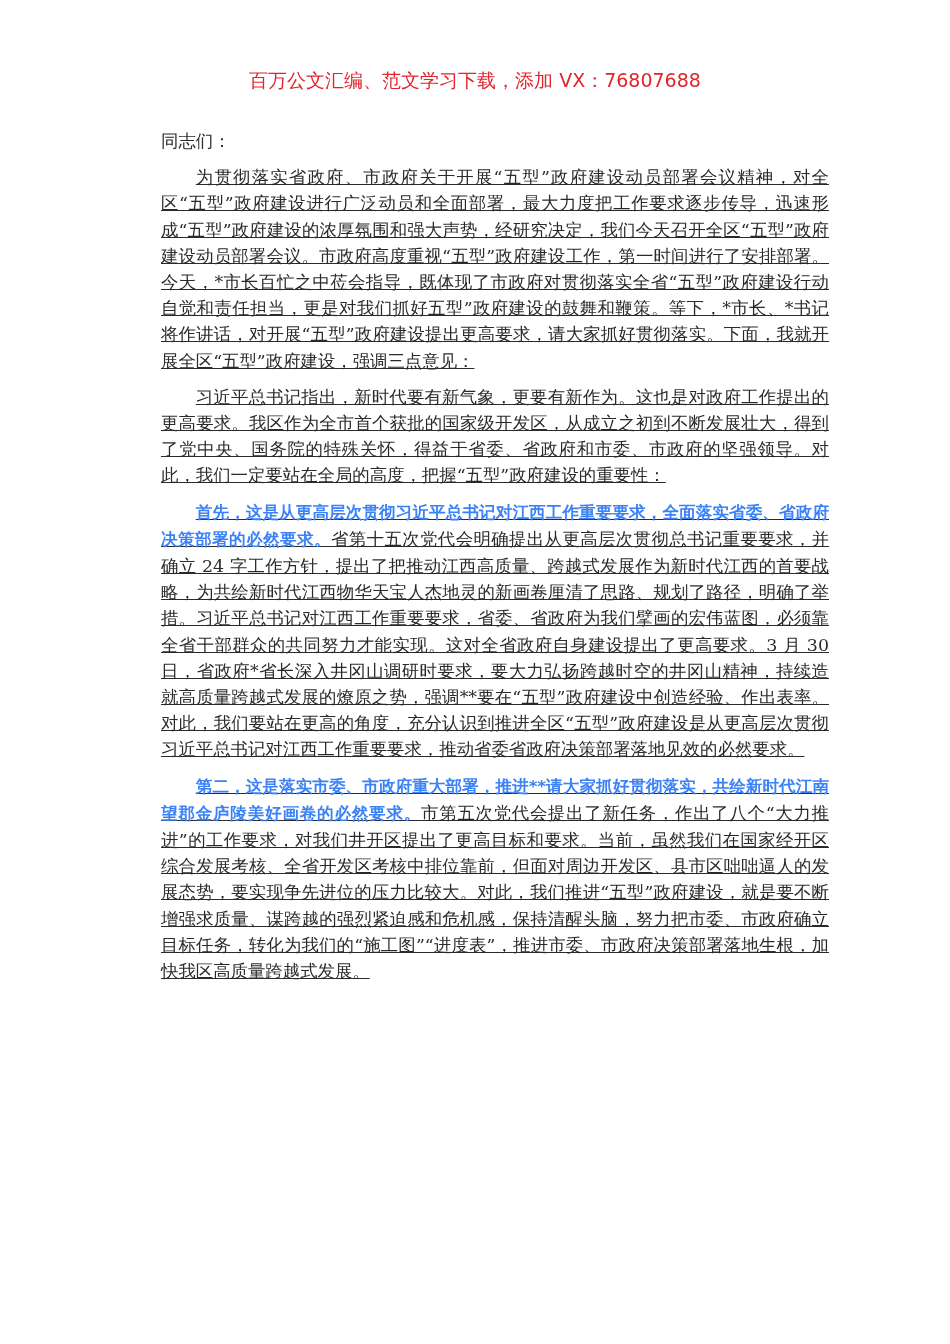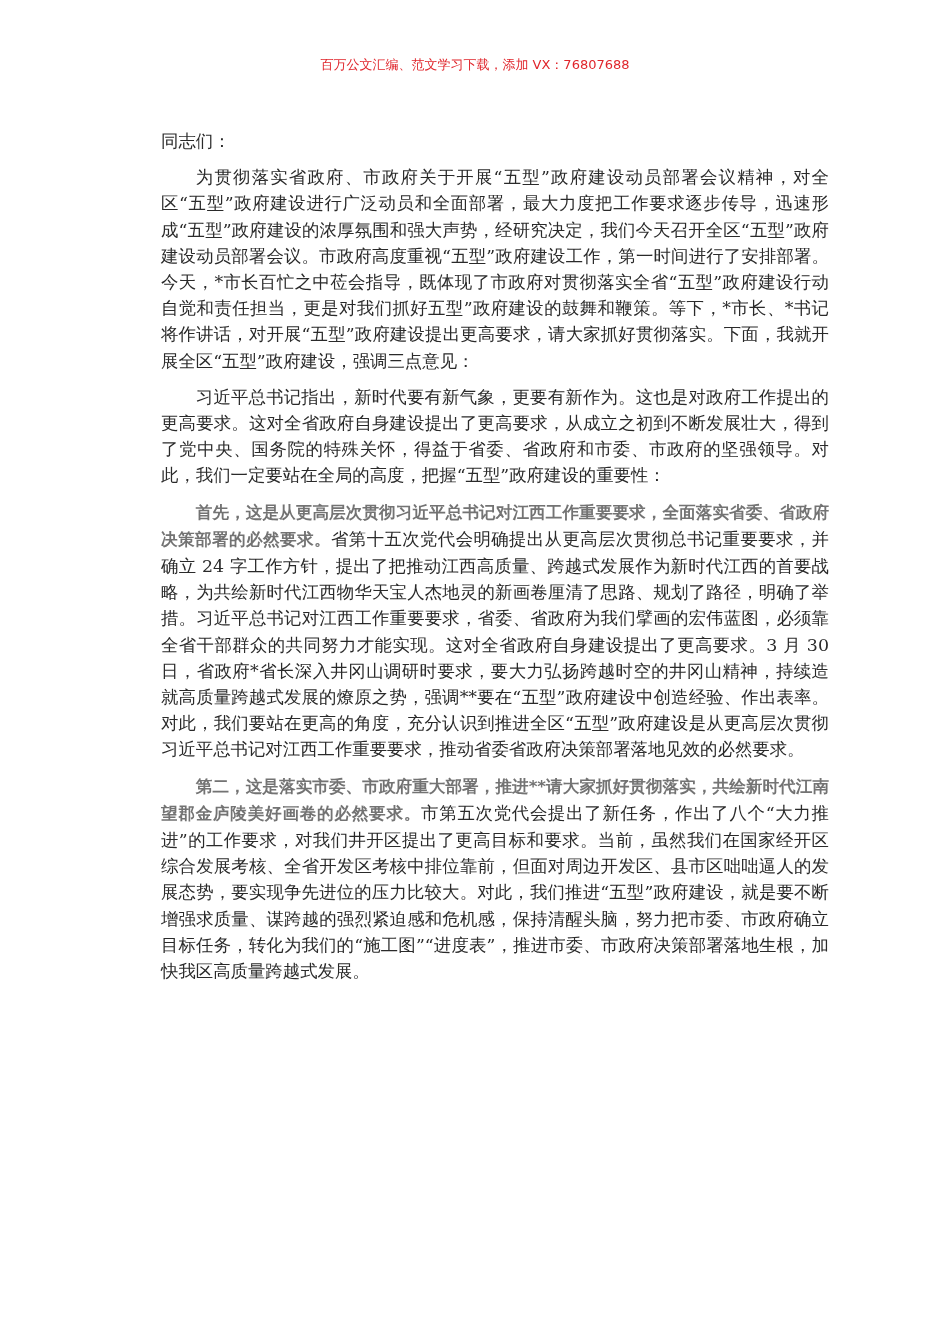--- a/index.html
+++ b/index.html
@@ -10,74 +10,75 @@
     body {
       width: 950px;
       height: 1344px;
       position: relative;
       overflow: hidden;
       font-family: "DejaVu Serif", "Liberation Serif", serif;
       color: #2a2a2a;
     }
     .page-header {
       position: absolute;
-      top: 56px;
+      top: 68px;
       left: 0;
       width: 950px;
       text-align: center;
       font-family: "DejaVu Sans", "Liberation Sans", sans-serif;
-      font-size: 13px;
+      font-size: 19px;
       color: #e0262c;
       letter-spacing: 0px;
     }
     .content {
       position: absolute;
       top: 128px;
       left: 145px;
       width: 668px;
       font-size: 17.4px;
       line-height: 26.2px;
       text-align: justify;
       margin-left: 16px;
     }
     .salutation {
       margin: 0 0 10px 0;
     }
     .para {
       margin: 0 0 10px 0;
       text-indent: 2em;
+      text-decoration: underline;
     }
     .heading {
       margin: 0 0 10px 0;
       text-indent: 2em;
       font-weight: bold;
       font-family: "DejaVu Sans", "Liberation Sans", sans-serif;
       font-size: 16.6px;
       line-height: 26.2px;
       color: #222222;
     }
     .lead {
       font-weight: bold;
       font-family: "DejaVu Sans", "Liberation Sans", sans-serif;
       font-size: 16.6px;
-      color: #737373;
+      color: #3b82f6;
     }
   </style>
 </head>
 <body>
 
 <div class="page-header">
   <span>百万公文汇编、范文学习下载，添加 VX：76807688</span>
 </div>
 
 <div class="content">
   <p class="salutation">同志们：</p>
 
   <p class="para">为贯彻落实省政府、市政府关于开展“五型”政府建设动员部署会议精神，对全区“五型”政府建设进行广泛动员和全面部署，最大力度把工作要求逐步传导，迅速形成“五型”政府建设的浓厚氛围和强大声势，经研究决定，我们今天召开全区“五型”政府建设动员部署会议。市政府高度重视“五型”政府建设工作，第一时间进行了安排部署。今天，*市长百忙之中莅会指导，既体现了市政府对贯彻落实全省“五型”政府建设行动自觉和责任担当，更是对我们抓好五型”政府建设的鼓舞和鞭策。等下，*市长、*书记将作讲话，对开展“五型”政府建设提出更高要求，请大家抓好贯彻落实。下面，我就开展全区“五型”政府建设，强调三点意见：</p>
 
 
-  <p class="para">习近平总书记指出，新时代要有新气象，更要有新作为。这也是对政府工作提出的更高要求。这对全省政府自身建设提出了更高要求，从成立之初到不断发展壮大，得到了党中央、国务院的特殊关怀，得益于省委、省政府和市委、市政府的坚强领导。对此，我们一定要站在全局的高度，把握“五型”政府建设的重要性：</p>
+  <p class="para">习近平总书记指出，新时代要有新气象，更要有新作为。这也是对政府工作提出的更高要求。我区作为全市首个获批的国家级开发区，从成立之初到不断发展壮大，得到了党中央、国务院的特殊关怀，得益于省委、省政府和市委、市政府的坚强领导。对此，我们一定要站在全局的高度，把握“五型”政府建设的重要性：</p>
 
   <p class="para"><span class="lead">首先，这是从更高层次贯彻习近平总书记对江西工作重要要求，全面落实省委、省政府决策部署的必然要求。</span><span>省第十五次党代会明确提出从更高层次贯彻总书记重要要求，并确立 24 字工作方针，提出了把推动江西高质量、跨越式发展作为新时代江西的首要战略，为共绘新时代江西物华天宝人杰地灵的新画卷厘清了思路、规划了路径，明确了举措。习近平总书记对江西工作重要要求，省委、省政府为我们擘画的宏伟蓝图，必须靠全省干部群众的共同努力才能实现。这对全省政府自身建设提出了更高要求。3 月 30 日，省政府*省长深入井冈山调研时要求，要大力弘扬跨越时空的井冈山精神，持续造就高质量跨越式发展的燎原之势，强调**要在“五型”政府建设中创造经验、作出表率。对此，我们要站在更高的角度，充分认识到推进全区“五型”政府建设是从更高层次贯彻习近平总书记对江西工作重要要求，推动省委省政府决策部署落地见效的必然要求。</span></p>
 
   <p class="para"><span class="lead">第二，这是落实市委、市政府重大部署，推进**请大家抓好贯彻落实，共绘新时代江南望郡金庐陵美好画卷的必然要求。</span><span>市第五次党代会提出了新任务，作出了八个“大力推进”的工作要求，对我们井开区提出了更高目标和要求。当前，虽然我们在国家经开区综合发展考核、全省开发区考核中排位靠前，但面对周边开发区、县市区咄咄逼人的发展态势，要实现争先进位的压力比较大。对此，我们推进“五型”政府建设，就是要不断增强求质量、谋跨越的强烈紧迫感和危机感，保持清醒头脑，努力把市委、市政府确立目标任务，转化为我们的“施工图”“进度表”，推进市委、市政府决策部署落地生根，加快我区高质量跨越式发展。</span></p>
 
 </div>
 
 </body></html>

